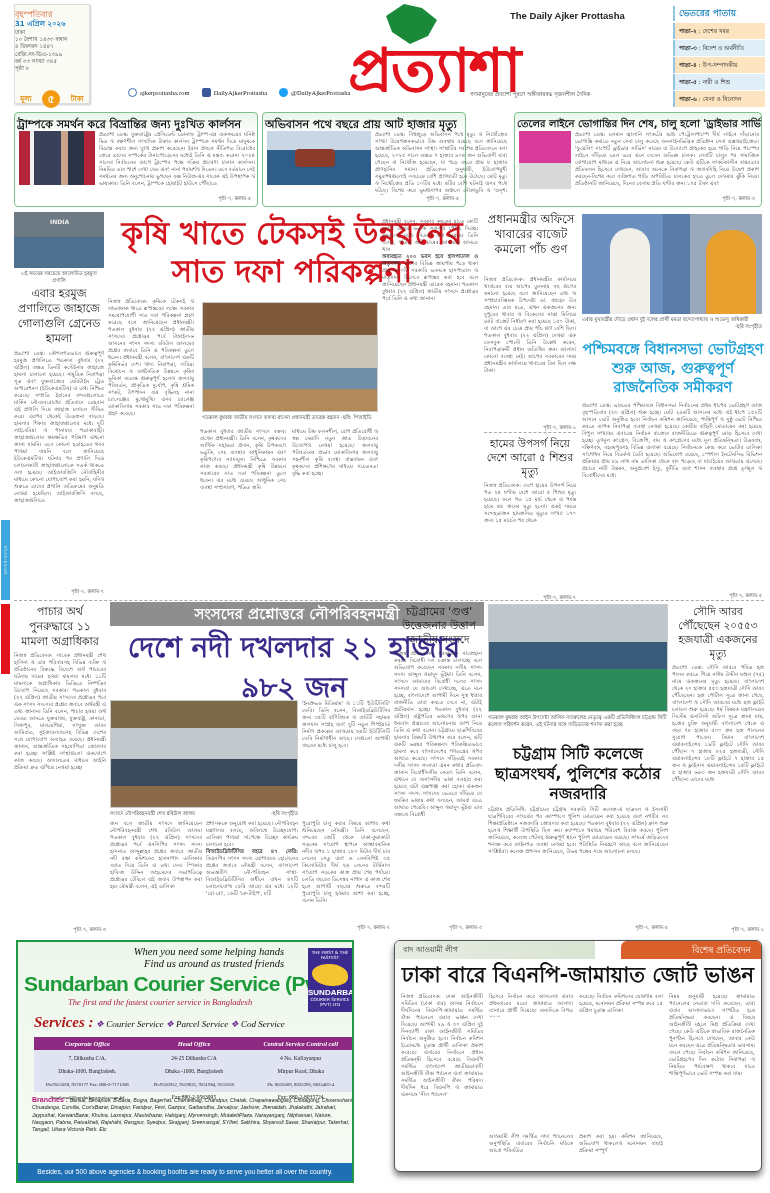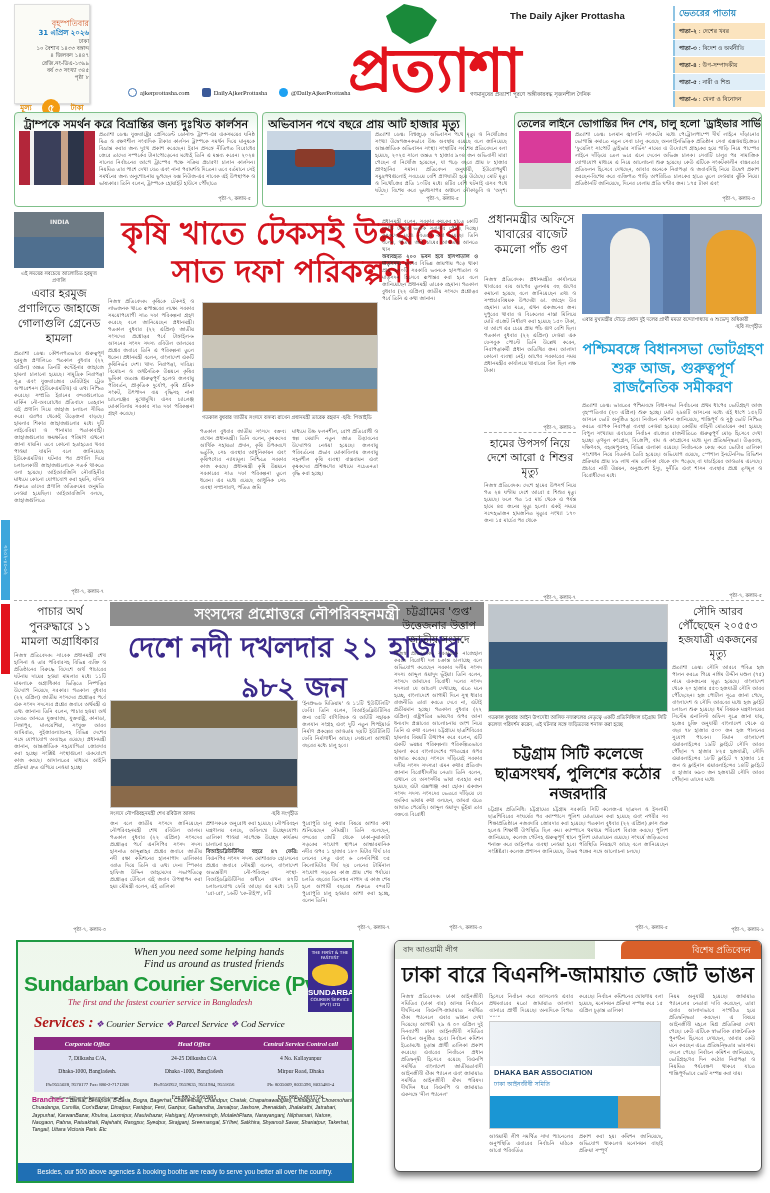--- a/index.html
+++ b/index.html
@@ -4,21 +4,21 @@
 <style>
 *{box-sizing:border-box;margin:0;padding:0}
 body{width:770px;height:1193px;background:#fff;font-family:"DejaVu Sans",sans-serif;color:#111;overflow:hidden;position:relative}
 .abs{position:absolute}
 .txt{font-family:"DejaVu Serif",serif;font-size:5.2px;line-height:7px;color:#333;text-align:justify;overflow:hidden}
 .ref{text-align:right;font-size:5px;color:#333}
 .img{background:#9aa;overflow:hidden}
 .caption{font-size:5px;color:#333;line-height:6.5px}
 .hl{font-family:"DejaVu Sans",sans-serif;text-align:center;font-weight:bold;color:#111}
 
-.datebox{left:14px;top:4px;width:76px;height:100px;background:#fbfbf6;border:1px solid #ddd;box-shadow:1px 1px 2px #ccc;text-align:right;font-size:5.5px;line-height:7.2px;color:#333;padding-top:13px}
+.datebox{left:14px;top:4px;width:76px;height:100px;background:#fbfbf6;border:1px solid #ddd;box-shadow:1px 1px 2px #ccc;text-align:left;font-size:5.5px;line-height:7.2px;color:#333;padding-top:4px}
 .datebox .day{color:#d35a2c;font-size:8px;line-height:11px}
 .datebox .date{color:#1a7cc0;font-size:7px;line-height:9px;font-weight:bold}
 .pricebar{display:flex;align-items:center;justify-content:space-around;margin-top:18px;font-size:7px;color:#e28800;font-weight:bold}
 .pricecoin{width:18px;height:18px;border-radius:50%;background:#f39c12;color:#fff;display:flex;align-items:center;justify-content:center;font-size:11px}
 .logo{left:118px;top:4px;width:470px;height:80px}
 .logo .a{position:absolute;left:10px;top:28px;font-size:52px;font-weight:900;color:#000;letter-spacing:-2px;font-family:"DejaVu Serif",serif}
 .logo .b{position:absolute;left:230px;top:20px;font-size:60px;font-weight:900;color:#e2131c;letter-spacing:-2px;font-family:"DejaVu Serif",serif}
 .logo .map{position:absolute;left:262px;top:0;width:60px;height:40px;background:#1a8a3a;clip-path:polygon(10% 30%,40% 0,70% 10%,95% 40%,80% 80%,50% 100%,20% 70%)}
 .eng{left:510px;top:10px;font-size:9.5px;color:#222;font-family:"Liberation Sans",sans-serif;font-weight:bold}
 .tagline{left:470px;top:91px;font-size:5.5px;color:#333}
@@ -26,21 +26,21 @@
 .social span{display:flex;align-items:center;gap:3px}
 .sic{display:inline-block;width:9px;height:9px;border-radius:2px}
 .inside{left:673px;top:6px;width:92px}
 .inside .t{color:#2a8bbf;font-size:9px;font-weight:bold;margin-bottom:2px;border-left:2px solid #8fc4e3;padding-left:4px}
 .inside .r{font-size:5.8px;height:16px;line-height:16px;margin-bottom:1px;padding-left:4px;border-left:2px solid #8fc4e3}
 .inside .r:nth-child(odd){background:#fbe4bf}
 .inside .r:nth-child(even){background:#e0eef8}
 .inside .pg{font-weight:bold;color:#222}
 
 .strip{top:112px;height:95px;border:1px solid #7fc08a;border-radius:4px;background:linear-gradient(#e8f6ea,#fff 22%)}
-.strip .h{font-size:11px;font-weight:bold;text-align:center;padding:3px 2px 2px;color:#111;white-space:nowrap;overflow:hidden}
+.strip .h{font-size:11px;font-weight:bold;padding:3px 2px 2px;color:#111;white-space:nowrap;overflow:hidden}
 
 .lead-hl{left:104px;top:214px;width:376px;text-align:center;font-size:31px;line-height:38px;color:#d4141e;font-weight:bold;font-family:"DejaVu Sans",sans-serif}
 .gray-band{left:110px;top:602px;width:374px;height:24px;background:#8e8e8e;color:#fff;font-size:15px;line-height:24px;text-align:center;font-weight:bold}
 .purple-hl{left:104px;top:628px;width:380px;text-align:center;font-size:28px;line-height:40px;color:#3b2a8a;font-weight:bold}
 .blue-hl{left:580px;top:340px;width:186px;text-align:center;font-size:14.5px;line-height:19px;color:#1ba0d8;font-weight:bold}
 .dashed{border-top:1px dashed #aaa}
 
 .ad{left:16px;top:940px;width:338px;height:243px;border:2px solid #1f9a44;background:linear-gradient(#eef7ec,#f7fbf5);overflow:hidden}
 .ad .t1{position:absolute;left:36px;top:4px;width:230px;text-align:right;font-family:"Liberation Serif",serif;font-style:italic;font-size:10.5px;line-height:12px;color:#111}
 .ad .brand{position:absolute;left:6px;top:30px;font-family:"Liberation Sans",sans-serif;font-weight:bold;font-size:21px;color:#1d9a3a;letter-spacing:-0.6px;white-space:nowrap}
@@ -264,23 +264,16 @@
   <div class="foot">Besides, our 500 above agencies &amp; booking booths are ready to serve you better all over the country.</div>
 </div>
 
 <div class="abs spec">
   <div class="kick">বাদ আওয়ামী লীগ</div>
   <div class="badge">বিশেষ প্রতিবেদন</div>
   <div class="hl2">ঢাকা বারে বিএনপি-জামায়াত জোট ভাঙন</div>
   <div class="abs txt" style="left:6px;top:52px;width:82px;height:170px">নিজস্ব প্রতিবেদক: ঢাকা আইনজীবী সমিতির (ঢাকা বার) আসন্ন নির্বাচনে দীর্ঘদিনের বিএনপি-জামায়াত সমর্থিত ঐক্য প্যানেলে এবার ভাঙন দেখা দিয়েছে। আগামী ২৯ ও ৩০ এপ্রিল দুই দিনব্যাপী ঢাকা আইনজীবী সমিতির নির্বাচন অনুষ্ঠিত হবে। নির্বাচন কমিশন ইতোমধ্যে চূড়ান্ত প্রার্থী তালিকা প্রকাশ করেছে। এবারের নির্বাচনে প্রধান প্রতিদ্বন্দ্বী হিসেবে রয়েছে বিএনপি সমর্থিত বাংলাদেশ জাতীয়তাবাদী আইনজীবী ঐক্য প্যানেল এবং জামায়াত সমর্থিত আইনজীবী ঐক্য পরিষদ। দীর্ঘদিন ধরে বিএনপি ও জামায়াত একসঙ্গে 'নীল প্যানেল'</div>
   <div class="abs txt" style="left:94px;top:52px;width:84px;height:24px">হিসেবে নির্বাচন করে আসলেও এবার প্রথমবারের মতো জামায়াত আলাদা ব্যানারে প্রার্থী দিয়েছে। অন্যদিকে বিগত সময়ে</div>
   <div class="abs txt" style="left:184px;top:52px;width:84px;height:24px">করেছে। নির্বাচন কমিশনের ঘোষণায় বলা হয়েছে, মনোনয়ন প্রক্রিয়া সম্পন্ন করে ১৫ এপ্রিল চূড়ান্ত তালিকা</div>
-  <div class="abs" style="left:94px;top:80px;width:172px;height:108px;background:#fff;border:1px solid #ccc;overflow:hidden">
-    <div style="height:44px;background:linear-gradient(90deg,#eef2f6,#d9e2ea)"></div>
-    <div style="font-family:'Liberation Sans',sans-serif;font-weight:bold;font-size:7.5px;color:#1a3a5a;padding:2px 4px">DHAKA BAR ASSOCIATION</div>
-    <div style="font-size:6px;color:#2a7ab6;padding:0 4px">ঢাকা আইনজীবী সমিতি</div>
-    <div style="position:absolute;left:0;bottom:0;width:75%;height:32px;background:#1a96d4"></div>
-    <div style="position:absolute;right:0;bottom:0;width:25%;height:32px;background:#c99a5e"></div>
-  </div>
   <div class="abs txt" style="left:94px;top:192px;width:84px;height:30px">আওয়ামী লীগ সমর্থিত সাদা প্যানেলের অনুপস্থিতি এবারের নির্বাচনি মাঠকে আরো পরিবর্তিত</div>
   <div class="abs txt" style="left:184px;top:192px;width:84px;height:30px">প্রকাশ করা হয়। কমিশন জানিয়েছে, অভিযোগ থাকলেও মনোনয়ন বাছাই প্রক্রিয়া সম্পূর্ণ</div>
   <div class="abs txt" style="left:274px;top:52px;width:86px;height:170px">নিয়ম অনুযায়ী হয়েছে। জামায়াত প্যানেলের নেতারা দাবি করেছেন, তারা এবার আলাদাভাবে সংগঠিত হয়ে প্রতিদ্বন্দ্বিতা করছেন। এ বিষয়ে আইনজীবী মহলে মিশ্র প্রতিক্রিয়া দেখা গেছে। কেউ এটিকে স্বাভাবিক রাজনৈতিক পুনর্গঠন হিসেবে দেখছেন, আবার কেউ মনে করছেন এতে প্রতিদ্বন্দ্বিতার ভারসাম্য বদলে গেছে। নির্বাচন কমিশন জানিয়েছে, ভোটগ্রহণের দিন কঠোর নিরাপত্তা ও নিয়মিত পর্যবেক্ষণ থাকবে যাতে শান্তিপূর্ণভাবে ভোট সম্পন্ন করা যায়।</div>
 </div>
 
 </body></html>

